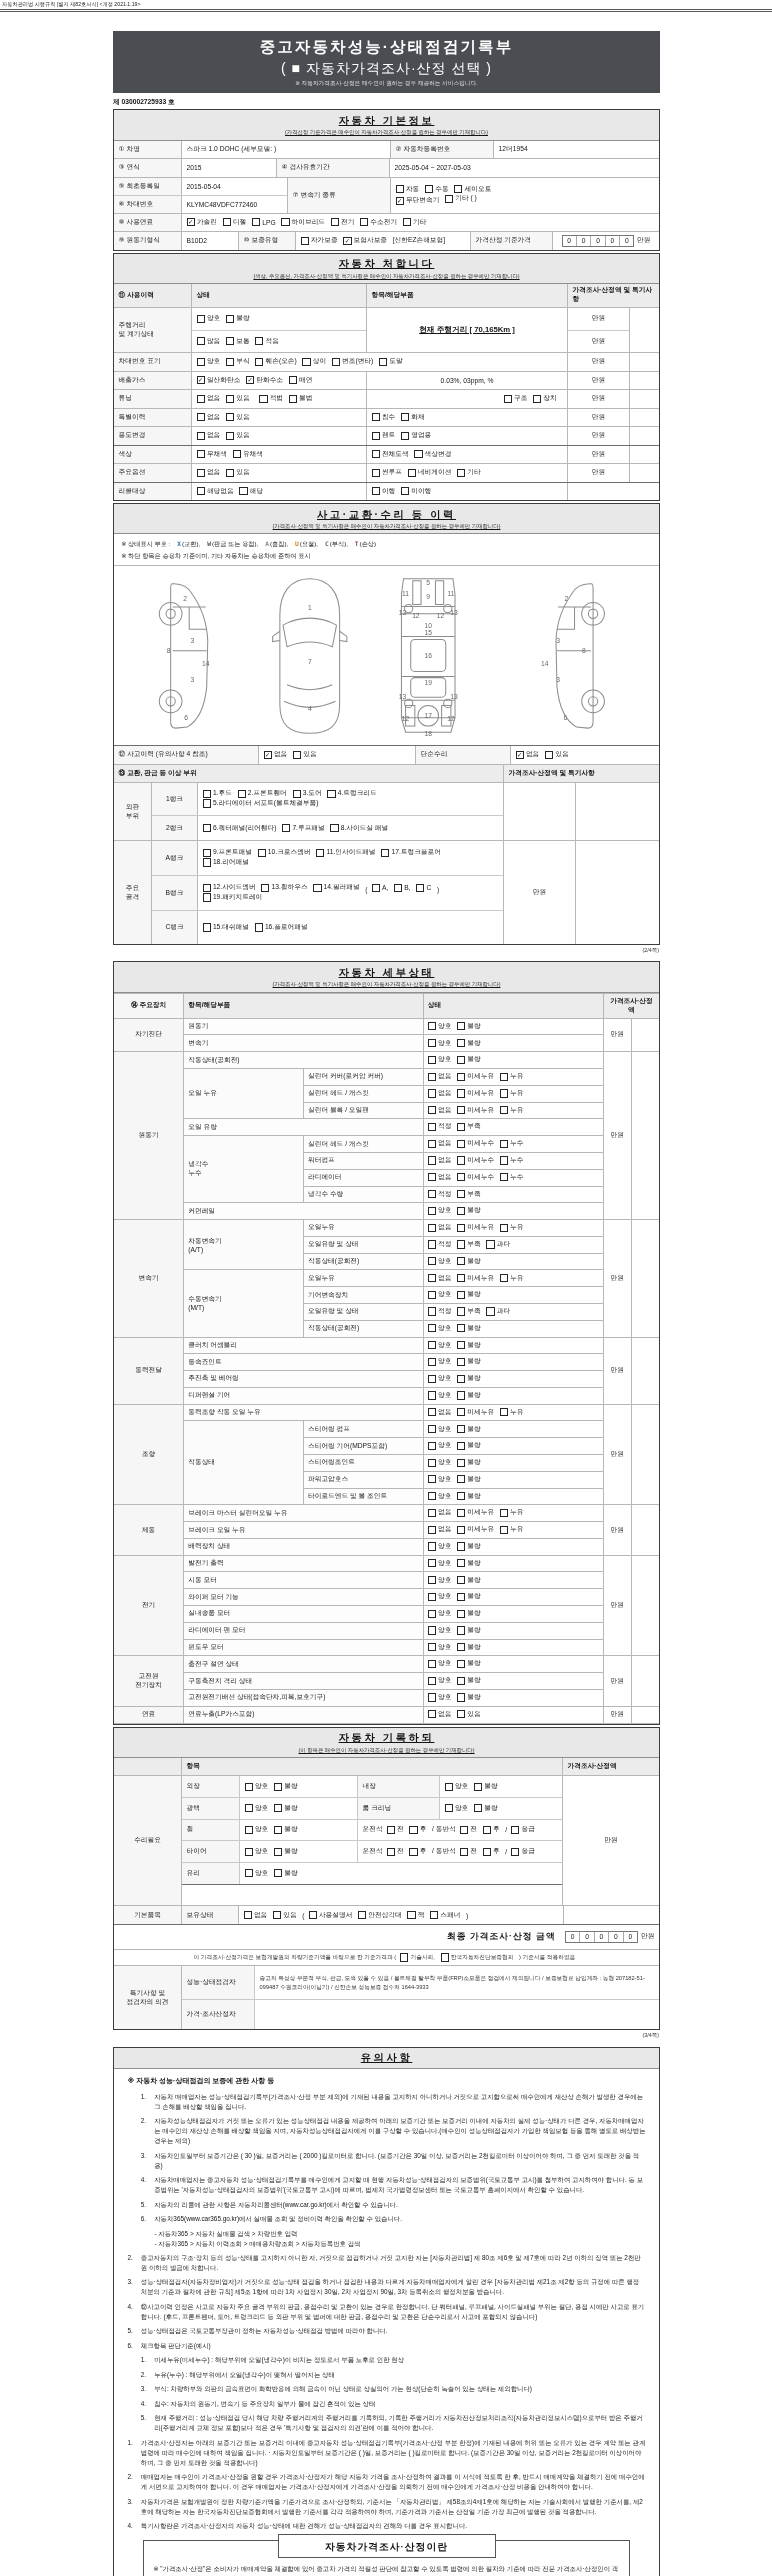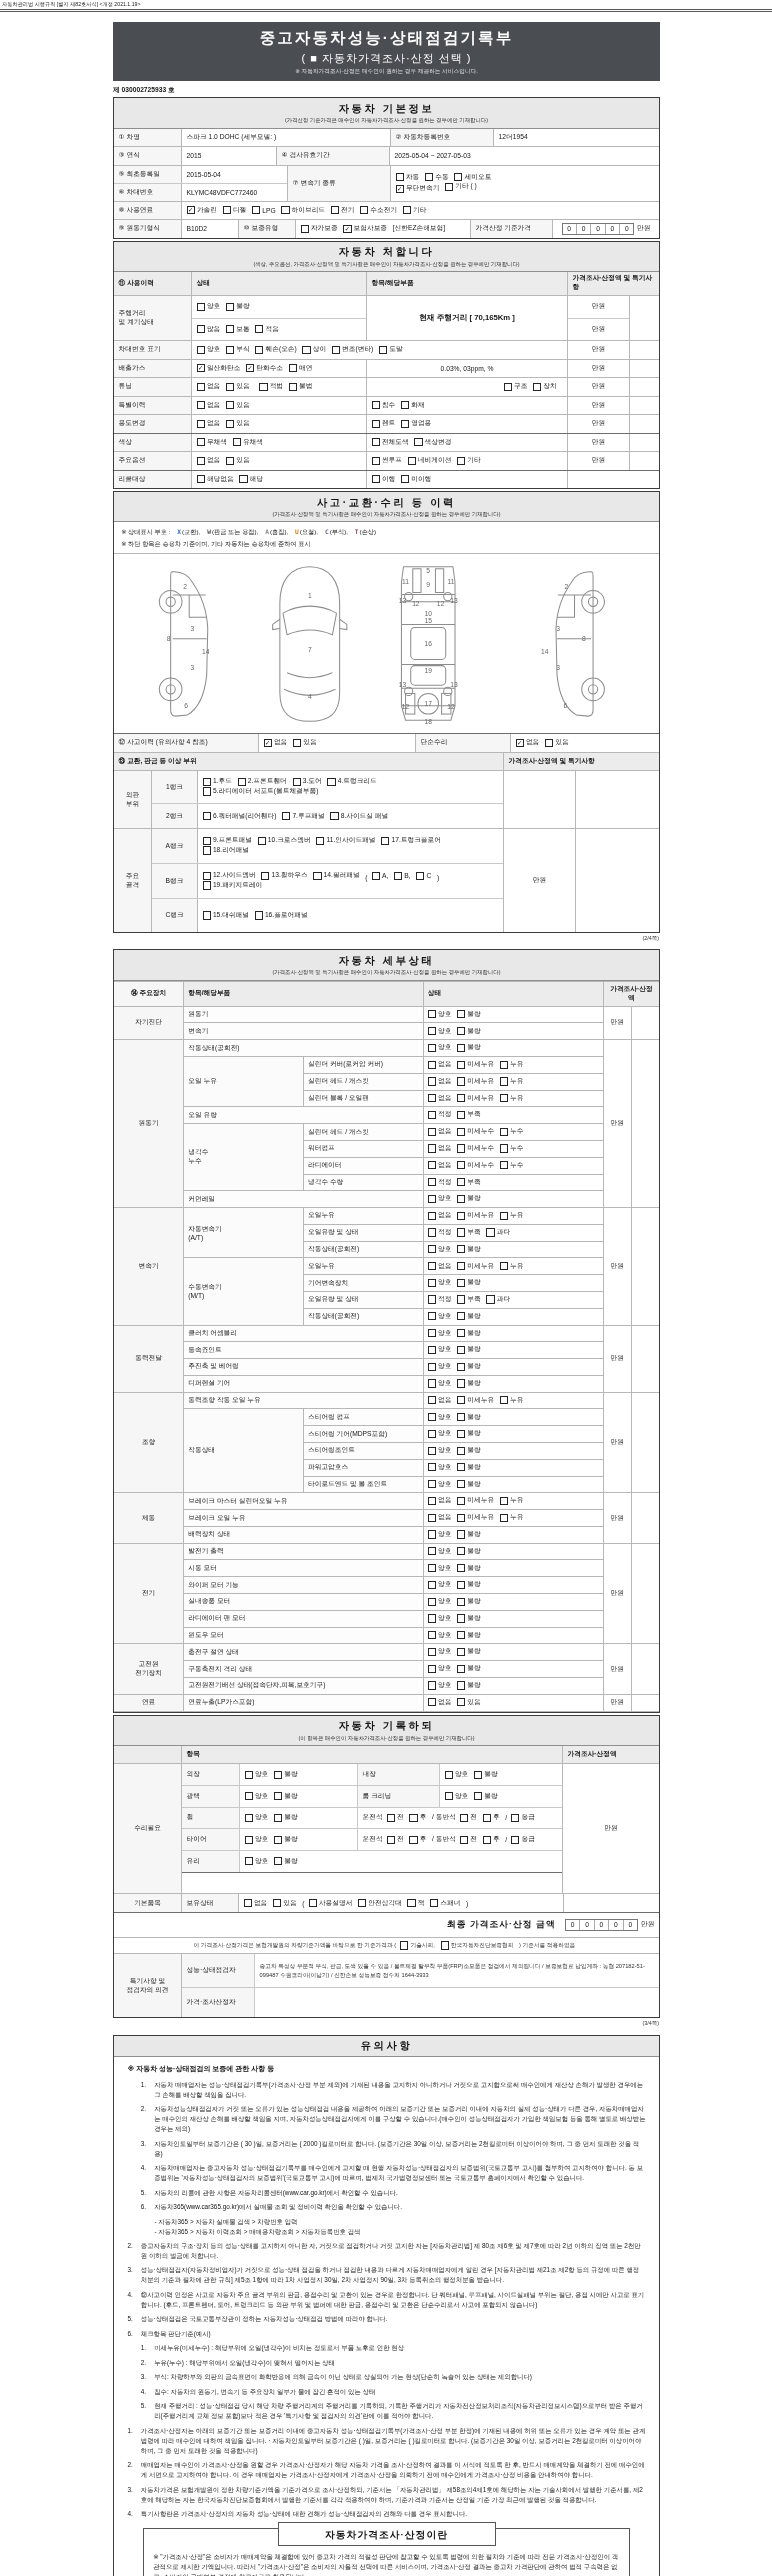--- a/index.html
+++ b/index.html
@@ -2,28 +2,28 @@
 <html style="font-size:8.2px"><head>
 <meta charset="utf-8">
 <style>
   html,body{margin:0;padding:0;background:#fff;}
   body{width:773px;min-height:2576px;font-family:"Liberation Sans","DejaVu Sans",sans-serif;color:#141414;font-size:6.7px;}
   .toprefs{font-size:5.2px;color:#222;padding:1px 2.1px 0.5px;}
   .rule-thin{border-top:0.5px solid #555;}
   .rule-thick{border-top:1.5px solid #55595e;margin-top:1px;}
   .content{width:547px;margin:0 auto;}
   
-  .band{background:#4a4e53;color:#fff;text-align:center;padding:6.2px 0 5.2px;margin-top:10px;}
+  .band{background:#4a4e53;color:#fff;text-align:center;padding:6.2px 0 5.2px;margin-top:19px;}
   .band h1{margin:0;font-size:15.5px;font-weight:bold;letter-spacing:2.1px;}
-  .band .sel{font-size:11px;margin-top:2.1px;letter-spacing:1px;}
+  .band .sel{font-size:14px;margin-top:2.1px;letter-spacing:1px;}
   .band .note{font-size:5.7px;color:#e3e3e3;margin-top:2.1px;}
   .docno{font-weight:bold;font-size:6.7px;margin:5.2px 0 2.1px;}
   
   .sect{border:1px solid #3c3c3c;background:#fff;margin-bottom:2.1px;}
-  .sect-head{background:#e8e8e8;text-align:center;padding:3.6px 0 3.1px;border-bottom:0.5px solid #8f8f8f;}
+  .sect-head{background:#e8e8e8;text-align:center;padding:3.6px 0 3.1px;border-bottom:0.5px solid #8f8f8f;text-decoration:underline;}
   .sect-head h2{margin:0;font-size:10.3px;font-weight:bold;letter-spacing:2.6px;}
   .sect-head .sub{font-size:5.4px;color:#2e2e2e;margin-top:1.5px;}
   
   .trow{display:flex;border-top:0.5px solid #b7b7b7;min-height:17.5px;}
   .trow.first{border-top:none;}
   .tcell{border-left:0.5px solid #b7b7b7;padding:2.6px 4.6px;display:flex;align-items:center;box-sizing:border-box;}
   .tcell.fc{border-left:none;}
   .lab{background:#f6f6f6;}
   .ctr{justify-content:center;text-align:center;}
   .stack{flex-direction:column;align-items:stretch;padding:0;}
@@ -234,21 +234,21 @@
               <span class="cb">
                 <span class="bx"></span>
                 <span>보통</span>
               </span>
               <span class="cb">
                 <span class="bx"></span>
                 <span>적음</span>
               </span>
             </div>
         </div>
-        <div class="tcell w390 ctr bold" style="font-size:7.7px;">현재 주행거리 [ 70,165Km ]</div>
+        <div class="tcell w390 ctr bold" style="font-size:7.7px;text-decoration:underline;">현재 주행거리 [ 70,165Km ]</div>
         <div class="tcell stack w120">
           <div class="srow mwon">만원</div>
           <div class="srow mwon">만원</div>
         </div>
         <div class="tcell grow"></div>
       </div>
       <div class="trow">
         <div class="tcell fc lab w150">차대번호 표기</div>
         <div class="tcell" style="width:376px;flex:none;">
             <span class="cb">

